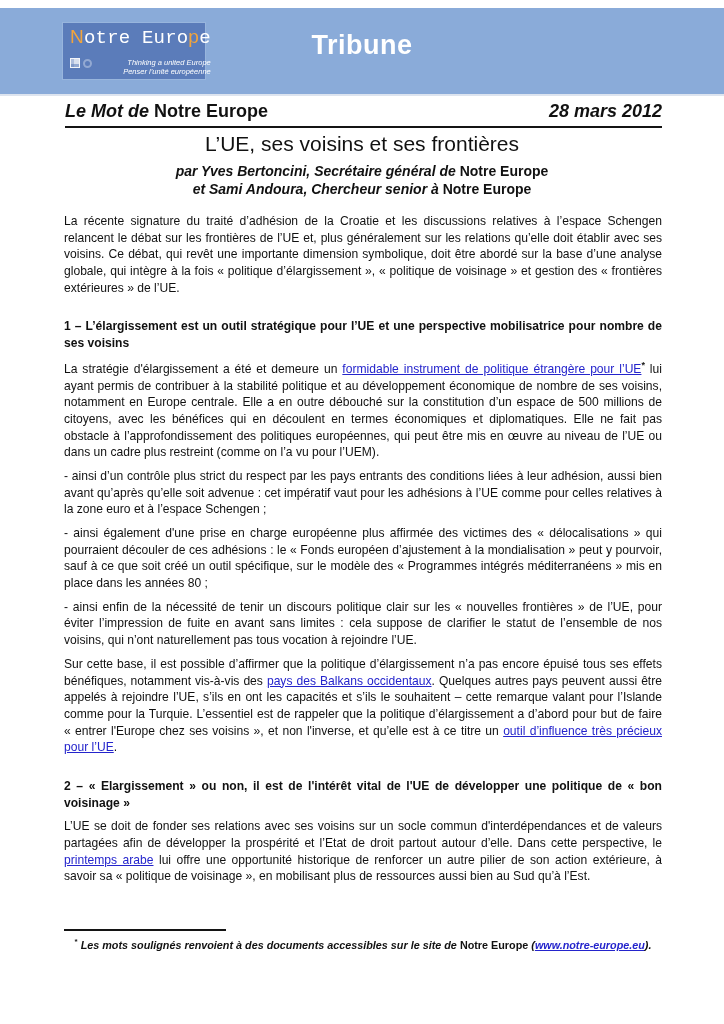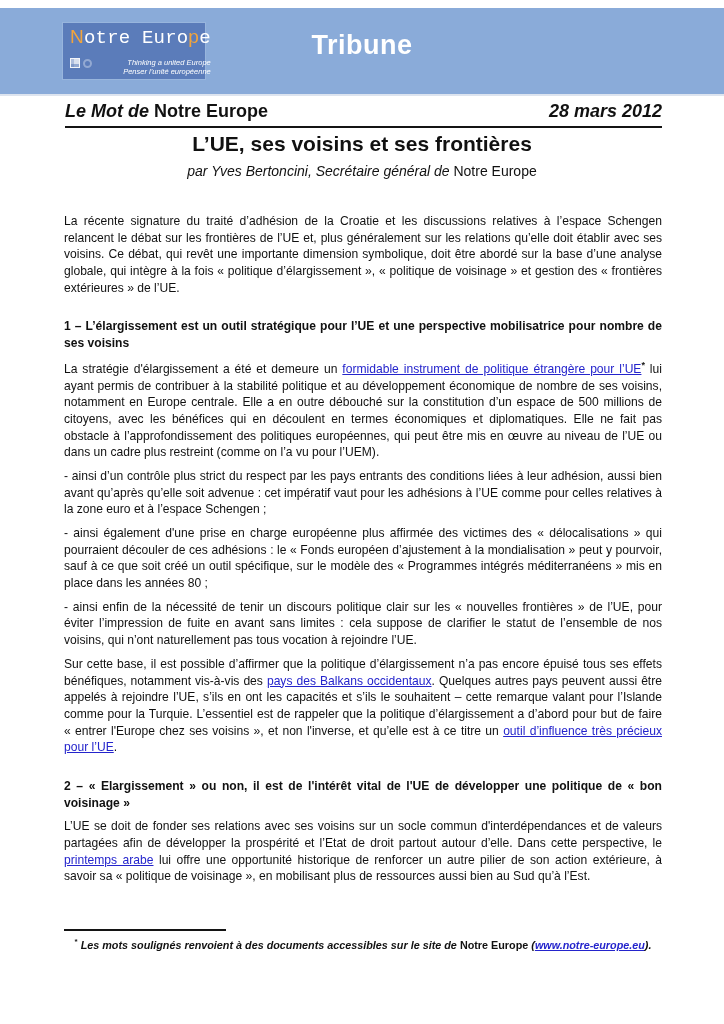--- a/index.html
+++ b/index.html
@@ -47,22 +47,22 @@
   .meta{
     position:absolute;top:101px;left:65px;right:62px;
     display:flex;justify-content:space-between;align-items:flex-end;
     font-size:18px;padding-bottom:4px;border-bottom:2px solid #141414;
   }
   .mi{font-style:italic;font-weight:bold;}
   .mb{font-weight:bold;}
   .meta-date{font-weight:bold;font-style:italic;}
   
   .title-block{position:absolute;top:132px;left:0;right:0;text-align:center;}
-  .doc-title{margin:0 0 6px 0;font-size:21px;font-weight:bold;}
-  .byline{font-size:14px;font-weight:normal;font-style:italic;line-height:18px;}
+  .doc-title{margin:0 0 6px 0;font-size:21px;font-weight:normal;}
+  .byline{font-size:14px;font-weight:bold;font-style:italic;line-height:18px;}
   .by-org{font-style:normal;}
   
   .article{
     position:absolute;top:213px;left:64px;right:62px;bottom:100px;
     overflow:hidden;font-size:12.1px;line-height:1.38;text-align:justify;
   }
   .body-p{margin:0 0 7px 0;}
   .body-h{margin:22px 0 7px 0;font-weight:bold;}
   .doc-link{color:var(--link-blue);text-decoration:underline;cursor:pointer;}
   .fn-ref{font-weight:bold;font-size:9px;}
@@ -106,20 +106,21 @@
   </div>
 
   <div class="meta">
     <div><span class="mi">Le Mot de </span><span class="mb">Notre Europe</span></div>
     <div class="meta-date">28 mars 2012</div>
   </div>
 
   <div class="title-block">
     <h1 class="doc-title">L’UE, ses voisins et ses frontières</h1>
     <div class="byline"><span>par Yves Bertoncini, Secrétaire général de </span><span class="by-org">Notre Europe</span></div>
+    <div class="byline"><span>et Sami Andoura, Chercheur senior à </span><span class="by-org">Notre Europe</span></div>
   </div>
 
   <div class="article" id="article">
       <p class="body-p"><span>La récente signature du traité d’adhésion de la Croatie et les discussions relatives à l’espace Schengen relancent le débat sur les frontières de l’UE et, plus généralement sur les relations qu’elle doit établir avec ses voisins. Ce débat, qui revêt une importante dimension symbolique, doit être abordé sur la base d’une analyse globale, qui intègre à la fois « politique d’élargissement », « politique de voisinage » et gestion des « frontières extérieures » de l’UE.</span></p>
       <p class="body-h"><span>1 – L’élargissement est un outil stratégique pour l’UE et une perspective mobilisatrice pour nombre de ses voisins</span></p>
       <p class="body-p"><span>La stratégie d'élargissement a été et demeure un </span><a class="doc-link">formidable instrument de politique étrangère pour l’UE</a><sup class="fn-ref">*</sup><span> lui ayant permis de contribuer à la stabilité politique et au développement économique de nombre de ses voisins, notamment en Europe centrale. Elle a en outre débouché sur la constitution d’un espace de 500 millions de citoyens, avec les bénéfices qui en découlent en termes économiques et diplomatiques. Elle ne fait pas obstacle à l’approfondissement des politiques européennes, qui peut être mis en œuvre au niveau de l’UE ou dans un cadre plus restreint (comme on l’a vu pour l’UEM).</span></p>
       <p class="body-p"><span>- ainsi d’un contrôle plus strict du respect par les pays entrants des conditions liées à leur adhésion, aussi bien avant qu’après qu’elle soit advenue : cet impératif vaut pour les adhésions à l’UE comme pour celles relatives à la zone euro et à l’espace Schengen ;</span></p>
       <p class="body-p"><span>- ainsi également d'une prise en charge européenne plus affirmée des victimes des « délocalisations » qui pourraient découler de ces adhésions : le « Fonds européen d’ajustement à la mondialisation » peut y pourvoir, sauf à ce que soit créé un outil spécifique, sur le modèle des « Programmes intégrés méditerranéens » mis en place dans les années 80 ;</span></p>
       <p class="body-p"><span>- ainsi enfin de la nécessité de tenir un discours politique clair sur les « nouvelles frontières » de l’UE, pour éviter l’impression de fuite en avant sans limites : cela suppose de clarifier le statut de l’ensemble de nos voisins, qui n’ont naturellement pas tous vocation à rejoindre l’UE.</span></p>
       <p class="body-p"><span>Sur cette base, il est possible d’affirmer que la politique d’élargissement n’a pas encore épuisé tous ses effets bénéfiques, notamment vis-à-vis des </span><a class="doc-link">pays des Balkans occidentaux</a><span>. Quelques autres pays peuvent aussi être appelés à rejoindre l’UE, s’ils en ont les capacités et s’ils le souhaitent – cette remarque valant pour l’Islande comme pour la Turquie. L’essentiel est de rappeler que la politique d’élargissement a d’abord pour but de faire « entrer l'Europe chez ses voisins », et non l'inverse, et qu’elle est à ce titre un </span><a class="doc-link">outil d’influence très précieux pour l’UE</a><span>.</span></p>

